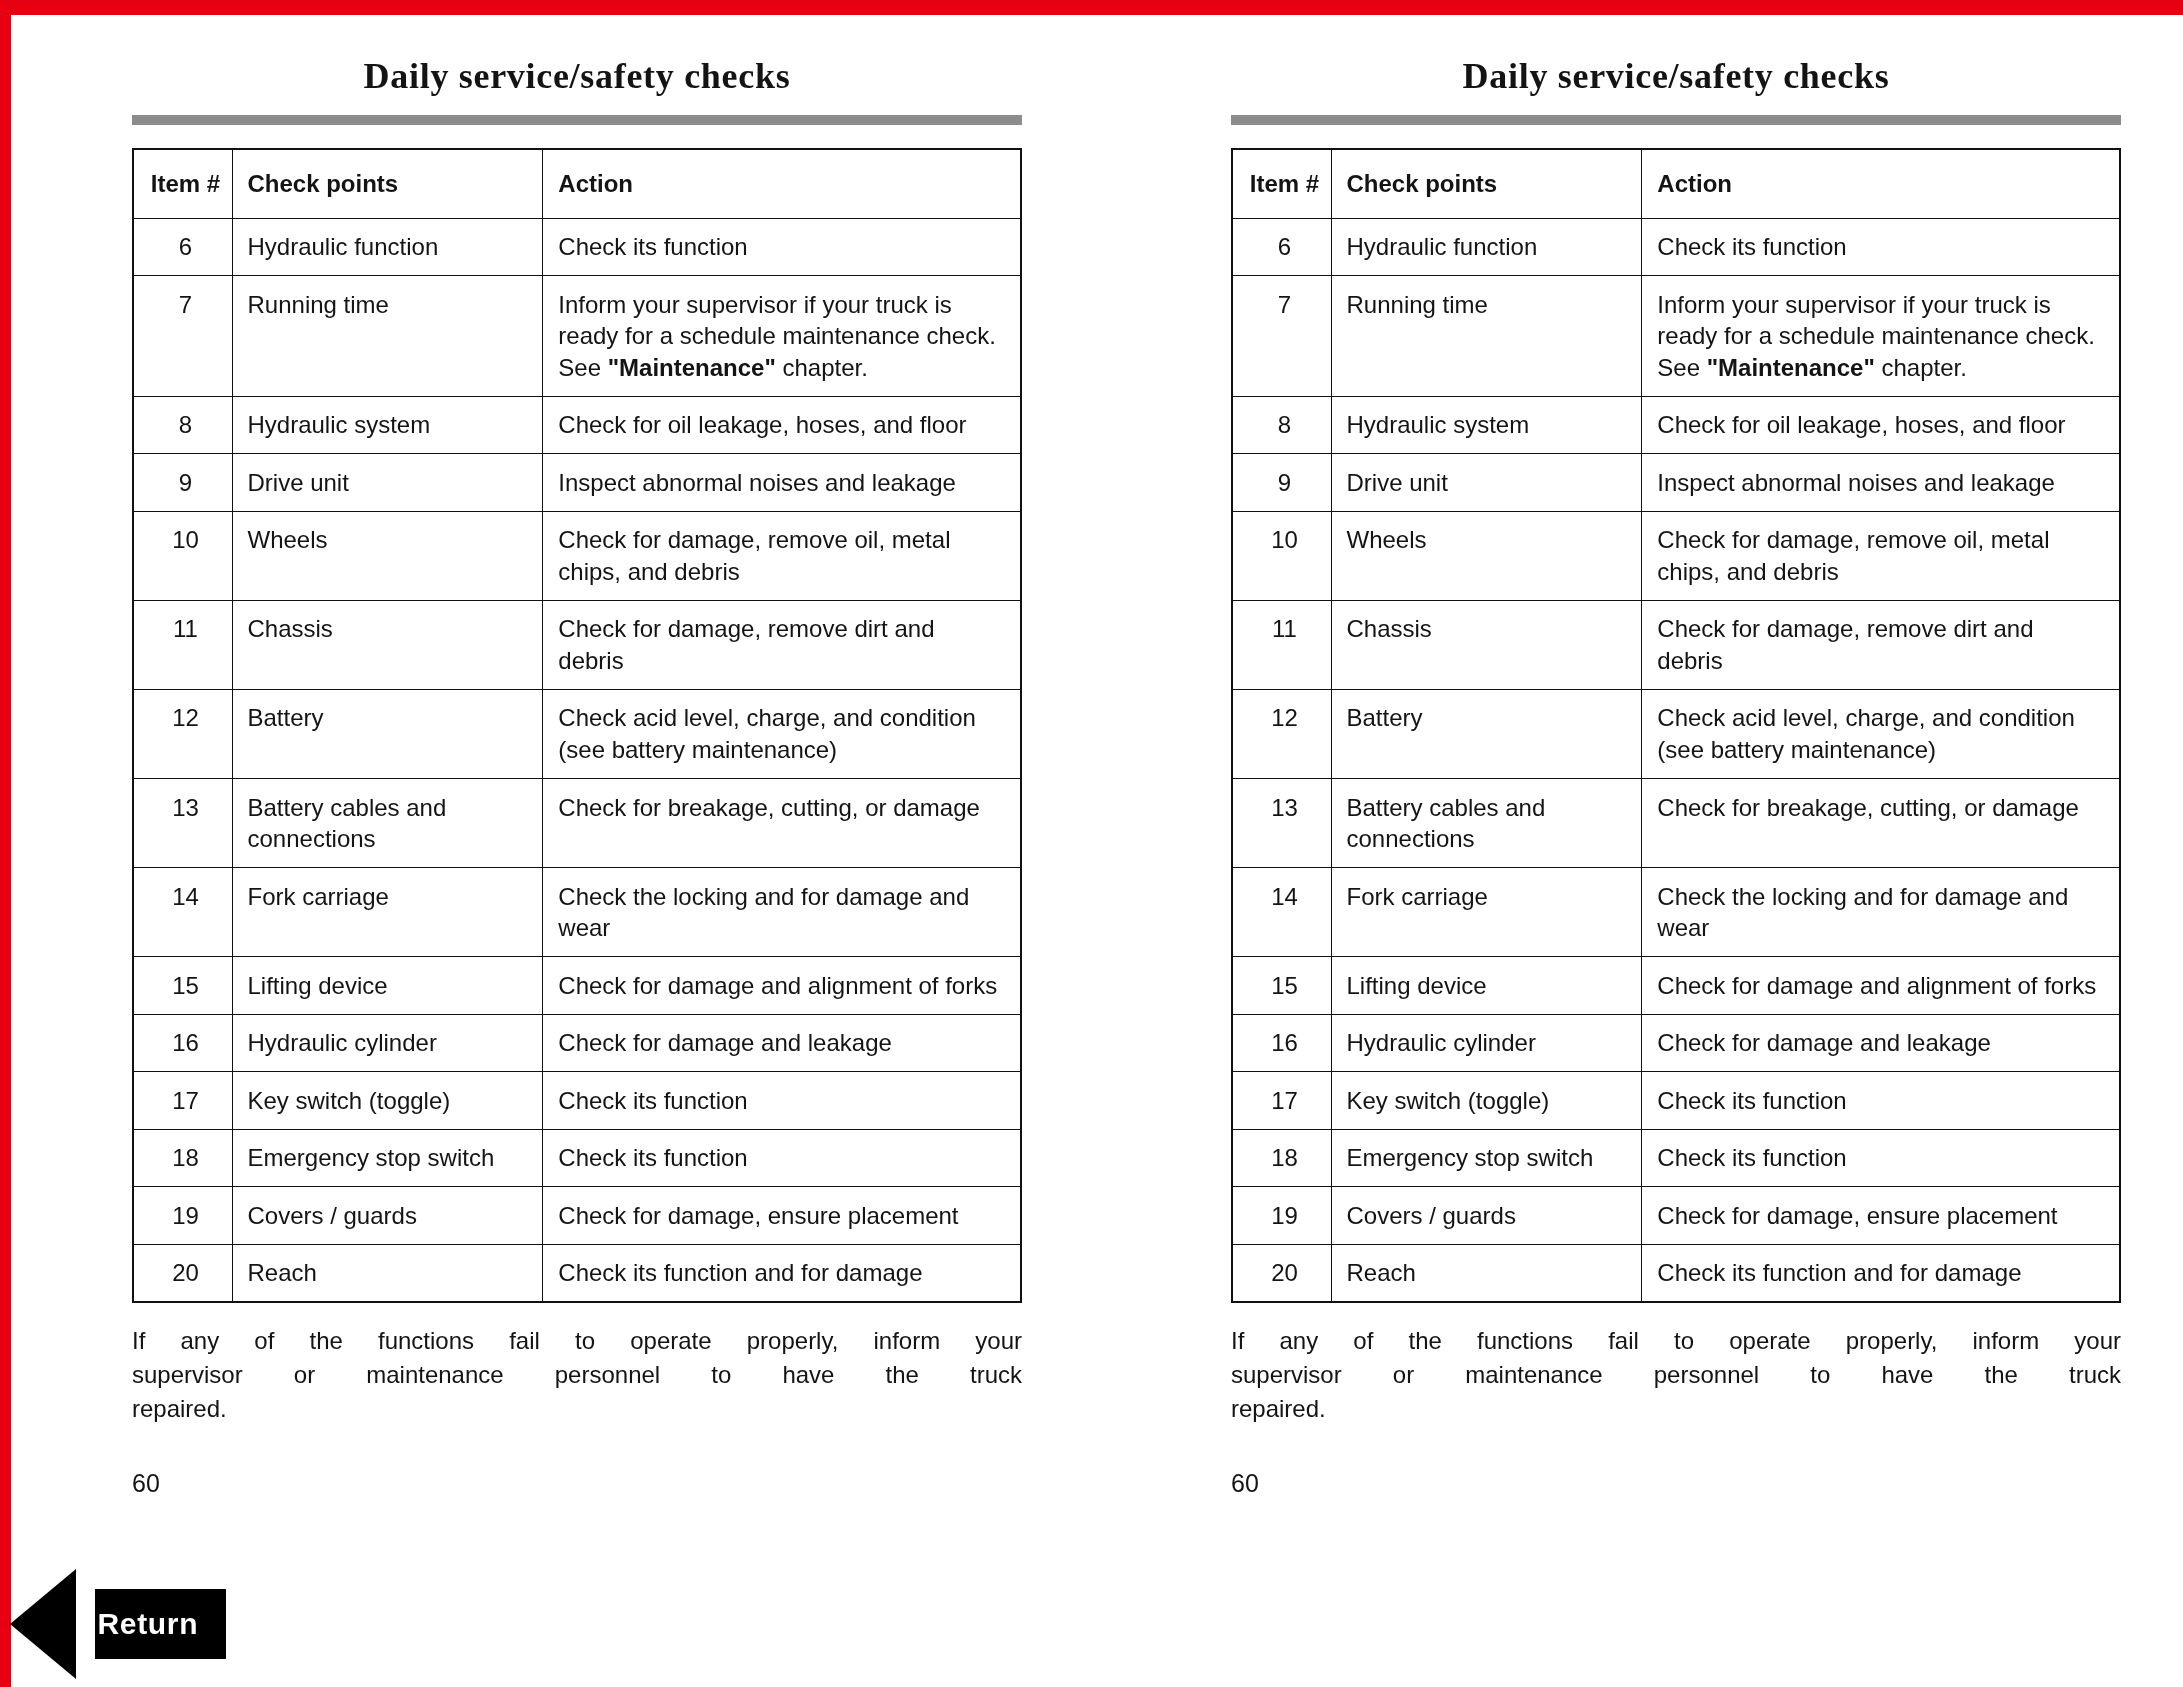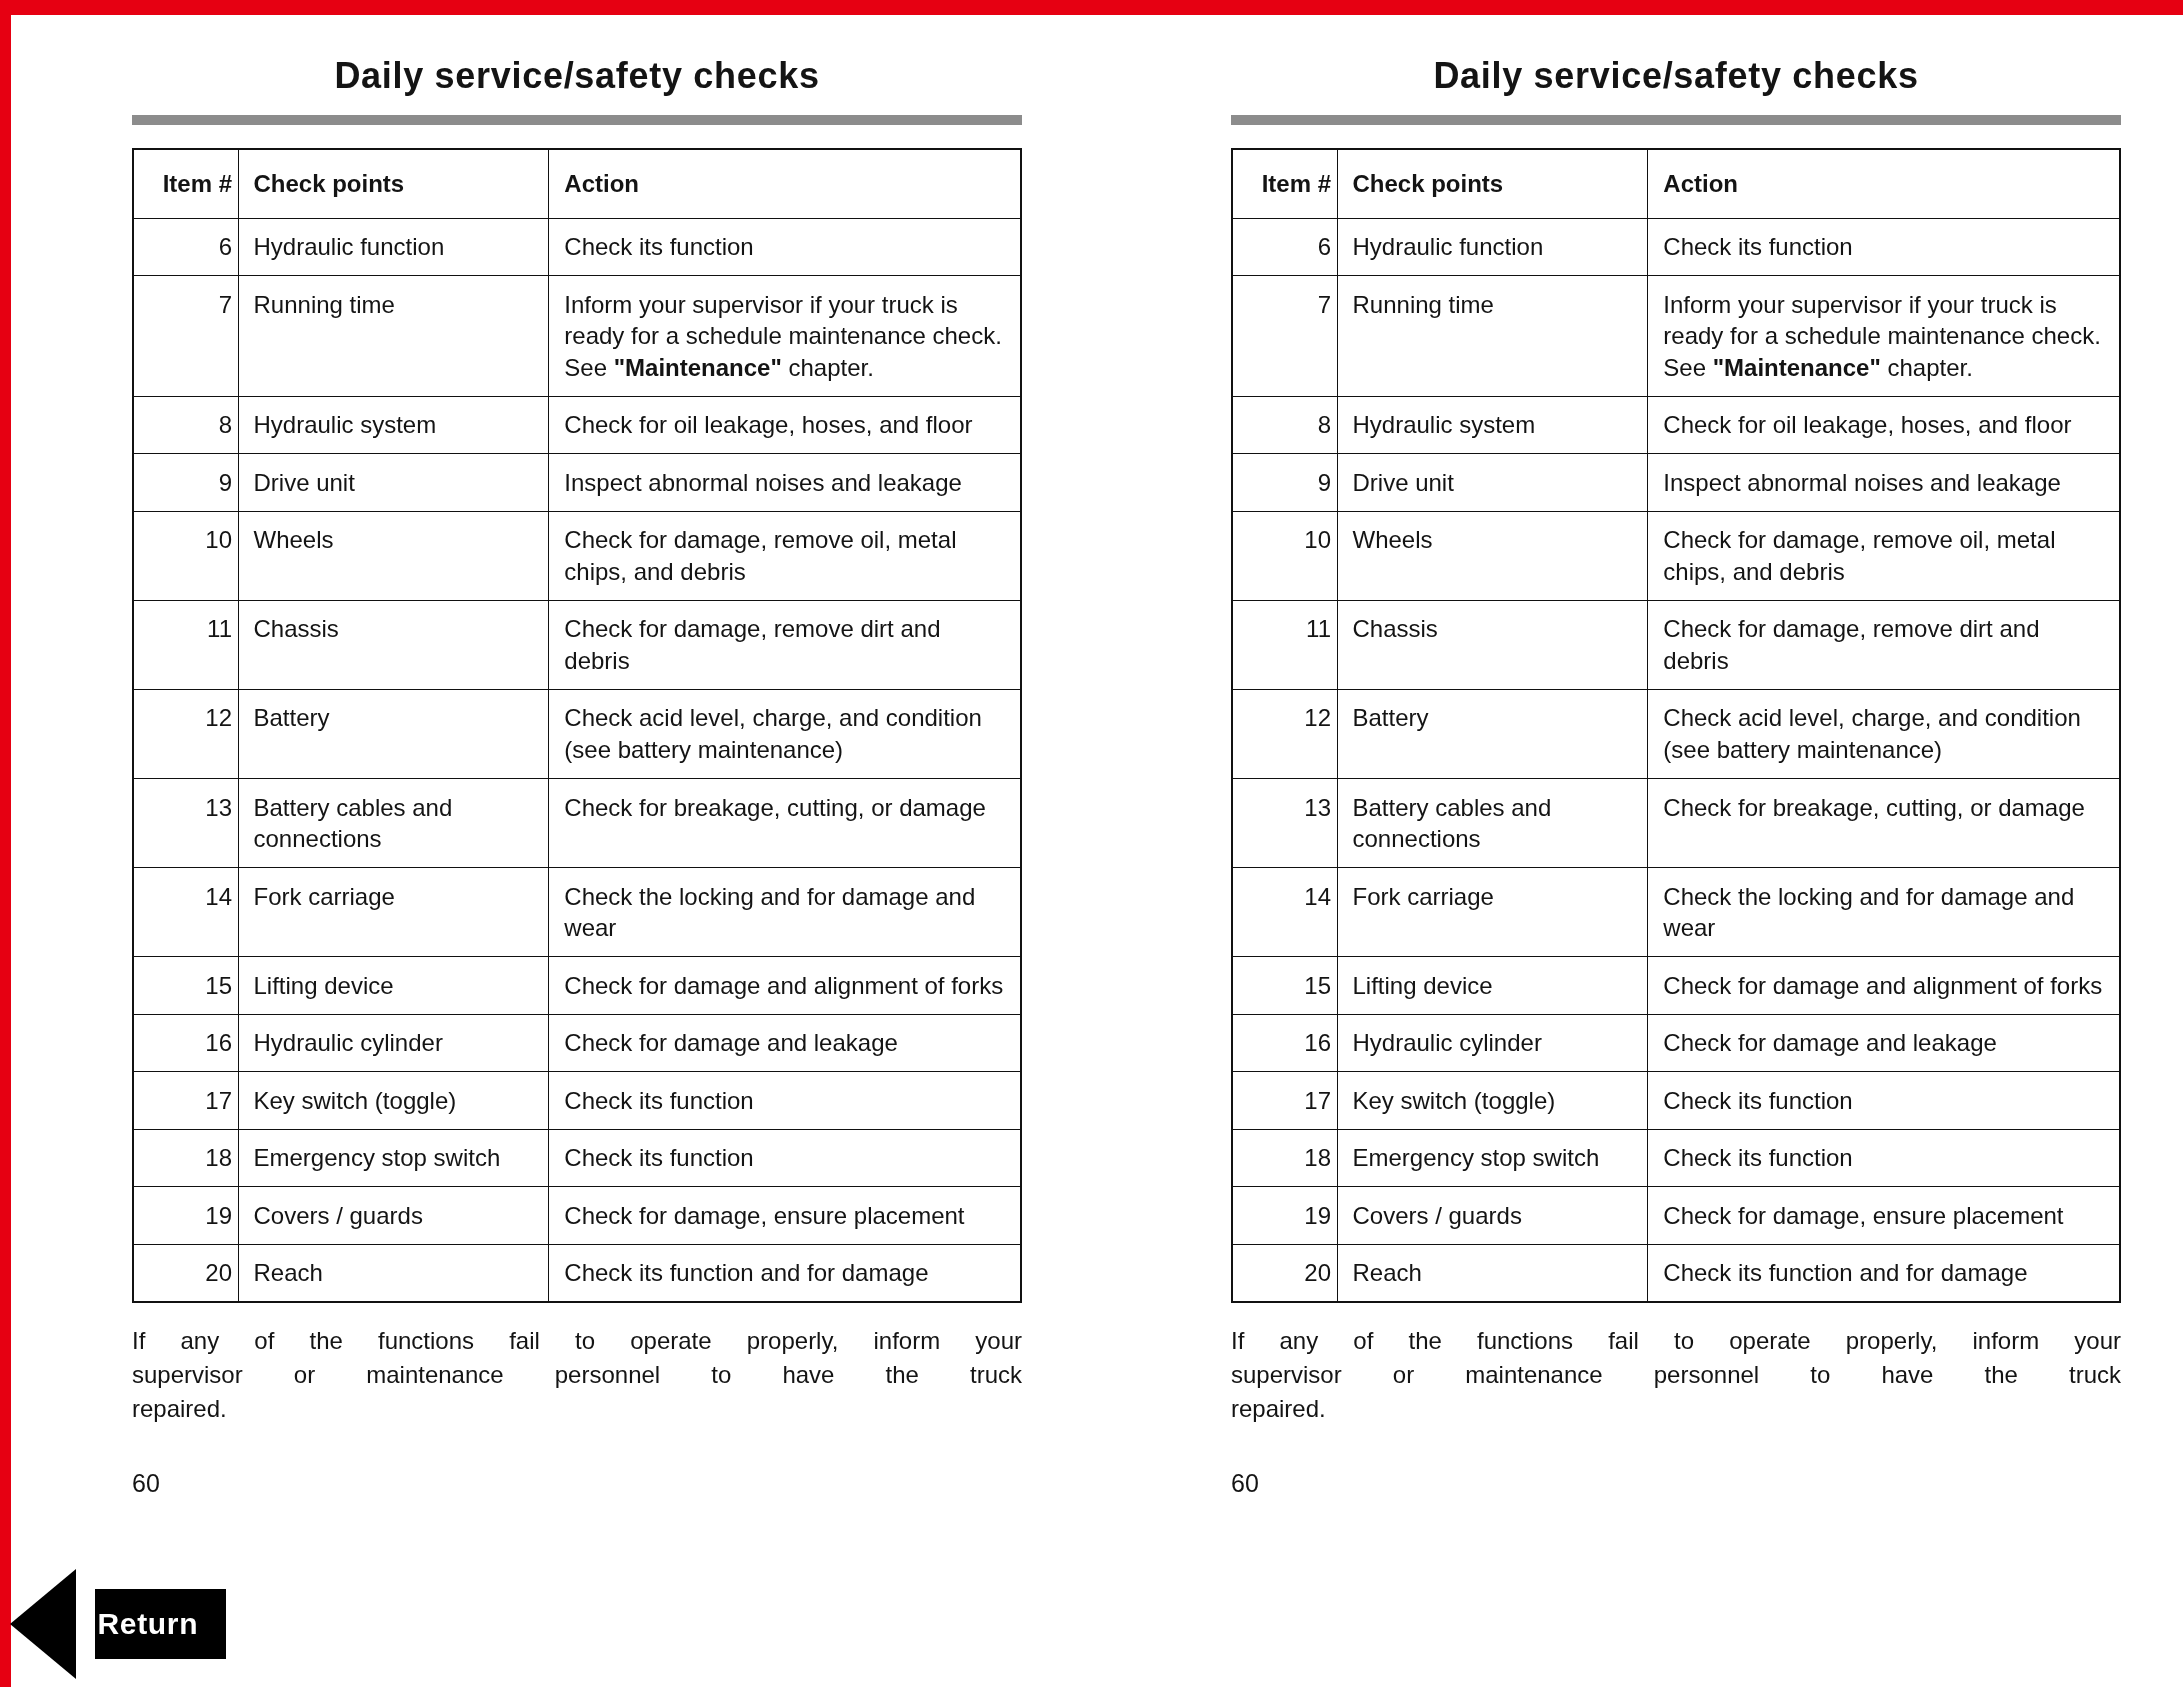--- a/index.html
+++ b/index.html
@@ -33,20 +33,21 @@
   }
   .page.left  { left: 132px; }
   .page.right { left: 1231px; }
 
   .title {
     margin: 15px 0 18px 0;
     text-align: center;
     font-size: 36px;
     font-weight: bold;
     letter-spacing: 0.7px;
+    font-family: Liberation Serif, serif;
   }
   .rule {
     height: 9.6px;
     background: var(--rule_gray, #8c8c8c);
     margin-bottom: 23.4px;
   }
 
   table.checks {
     width: 100%;
     border-collapse: collapse;
@@ -61,22 +62,22 @@
     text-align: left;
   }
   table.checks thead th {
     font-weight: bold;
     vertical-align: middle;
     padding-top: 18px;
     padding-bottom: 18px;
   }
   table.checks th.col-item, table.checks td.col-item {
     width: 81px;
-    text-align: right;
-    padding-left: 17px;
+    text-align: center;
+    padding-left: 11px;
     padding-right: 5.5px;
   }
   table.checks th.col-check { width: 281px; }
   table.checks td b { font-weight: bold; }
 
   .footer {
     margin: 20.7px 0 0 0;
     font-size: 24px;
     line-height: 1.42;
   }

